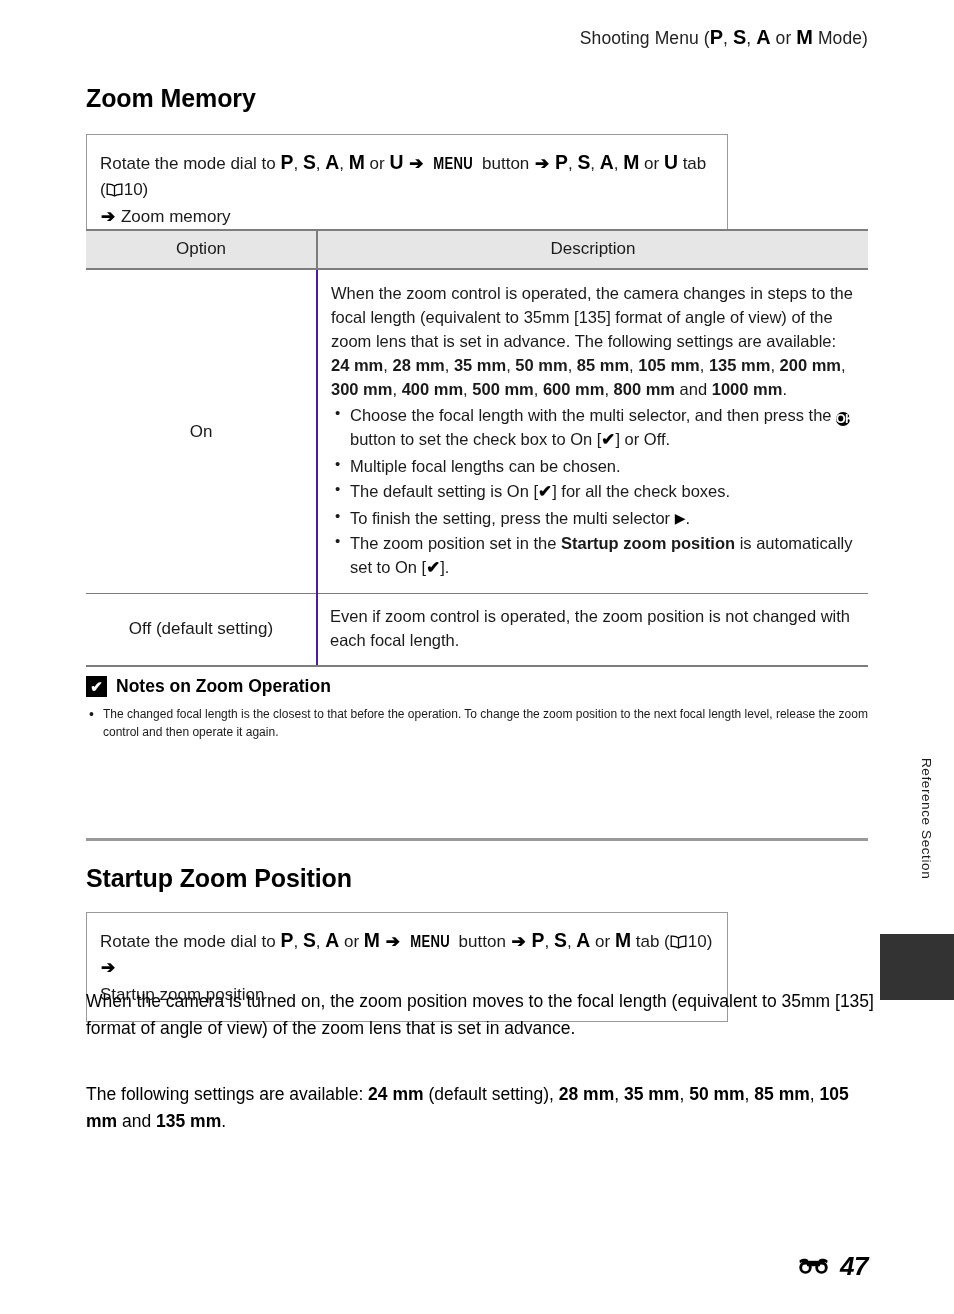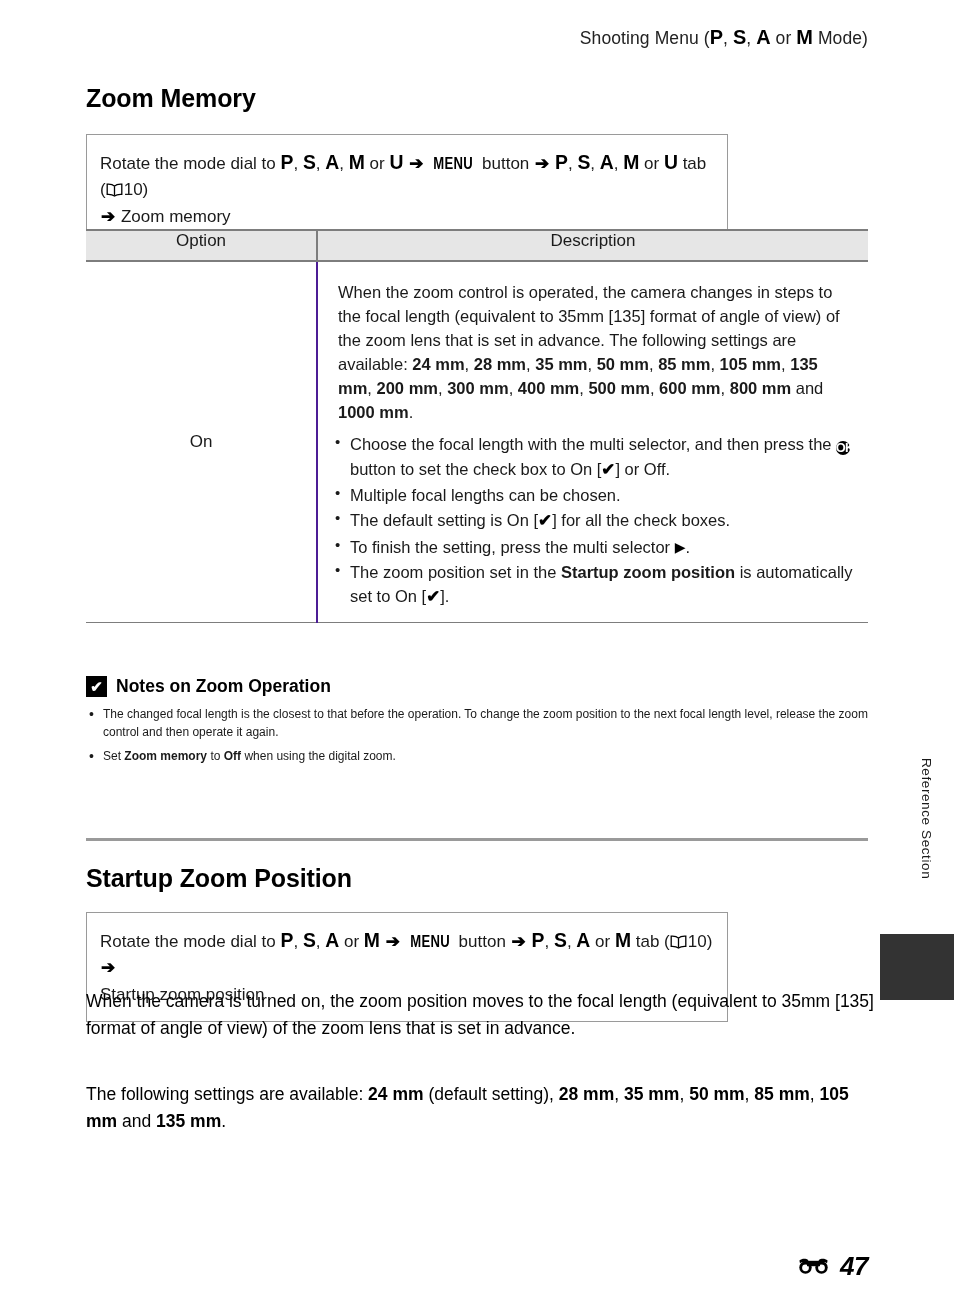--- a/index.html
+++ b/index.html
@@ -126,41 +126,41 @@
   .options-table th,
   .options-table td {
     vertical-align: top;
     text-align: left;
   }
   .options-table thead th {
     background: #e6e6e6;
     font-weight: normal;
     font-size: 17px;
     text-align: center;
-    padding: 0 6px 9px;
+    padding: 8px 6px 9px;
     border-top: 2px solid #7d7d7d;
     border-bottom: 2px solid #7d7d7d;
     color: #1a1a1a;
   }
   .options-table thead th.col-option { width: 218px; border-right: 2px solid #7d7d7d; }
   .options-table tbody td.col-option {
     text-align: center;
     vertical-align: middle;
     border-right: 2px solid #4c1d95;
     padding: 10px 8px;
     font-size: 17px;
   }
   .options-table tbody td.col-desc {
     padding: 10px 10px 12px 12px;
     line-height: 1.46;
   }
   .options-table tbody tr.row-on td { border-bottom: 1px solid #7d7d7d; }
   .options-table tbody tr.row-off td { border-bottom: 2px solid #7d7d7d; }
 
-  .desc-intro { margin: 8px; }
+  .desc-intro { margin: 1px; }
   ul.desc-list {
     margin: 2px 0 0 0;
     padding: 0;
     list-style: none;
   }
   ul.desc-list li {
     position: relative;
     padding-left: 20px;
     margin: 1px 0;
     line-height: 1.46;
@@ -334,31 +334,36 @@
           </p>
           <ul class="desc-list">
             <li><span>Choose the focal length with the multi selector, and then press the </span><span class="ok-glyph">OK</span><span> button to set the check box to On [</span><span class="check-glyph">✔</span><span>] or Off.</span></li>
             <li><span>Multiple focal lengths can be chosen.</span></li>
             <li><span>The default setting is On [</span><span class="check-glyph">✔</span><span>] for all the check boxes.</span></li>
             <li><span>To finish the setting, press the multi selector </span><span class="tri-right">▶</span><span>.</span></li>
             <li><span>The zoom position set in the </span><b>Startup zoom position</b><span> is automatically set to On [</span><span class="check-glyph">✔</span><span>].</span></li>
           </ul>
         </td>
       </tr>
+      <tr class="row-off">
+        <td class="col-option">Off (default setting)</td>
+        <td class="col-desc">
+          <p class="off-desc">Even if zoom control is operated, the zoom position is not changed with each focal length.</p>
+        </td>
+      </tr>
     </tbody>
   </table>
 
   <div class="notes-block">
     <div class="notes-heading">
       <span class="caution-icon">✔</span>
       <span>Notes on Zoom Operation</span>
     </div>
     <ul class="notes-list">
       <li><span>The changed focal length is the closest to that before the operation. To change the zoom position to the next focal length level, release the zoom control and then operate it again.</span></li>
-      <li><span>Set </span><b>Zoom memory</b><span> to </span><b>Off</b><span> when using the digital zoom.</span></li>
     </ul>
   </div>
 
   <div class="divider"></div>
 
   <h1 class="section-title" id="startup-zoom-title">Startup Zoom Position</h1>
 
   <div class="nav-box" id="nav-box-startup-zoom">
     <span>Rotate the mode dial to </span><span class="mode">P</span>,
     <span class="mode">S</span>,

